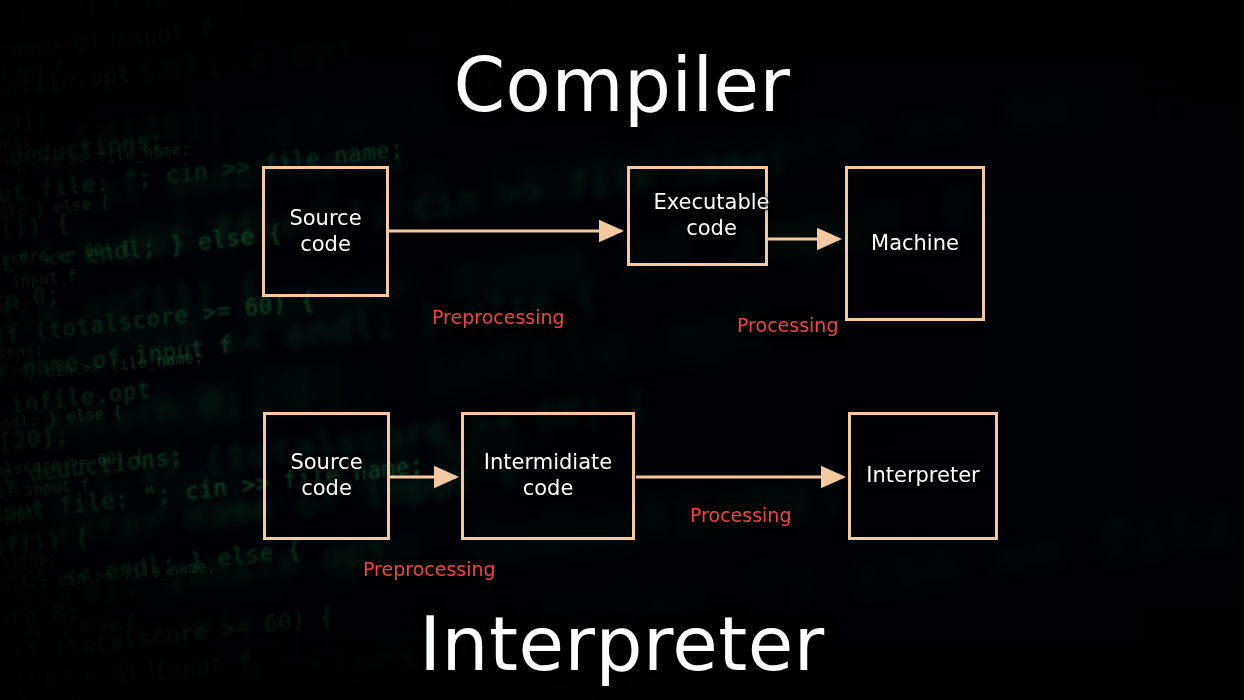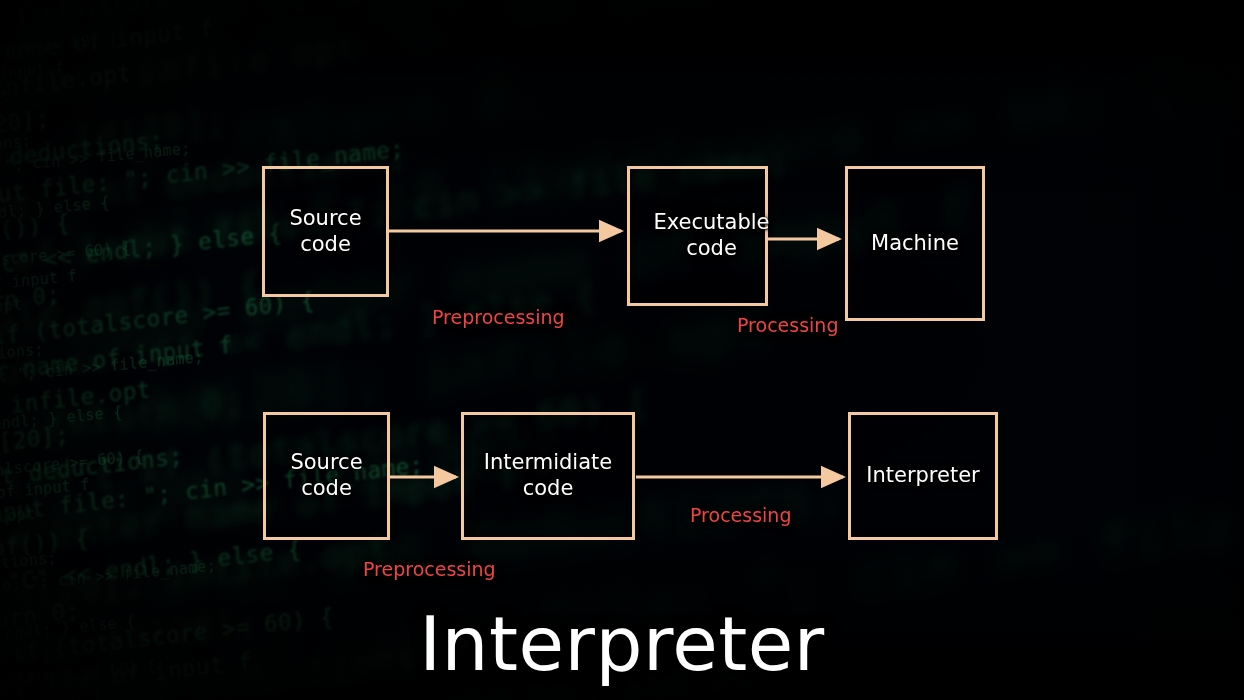--- a/index.html
+++ b/index.html
@@ -315,31 +315,32 @@
 
       <g>
         <line x1="389" y1="477" x2="456" y2="477" stroke="#f5c9a0" stroke-width="3" marker-end="url(#ah)"></line>
       </g>
 
       <g>
         <line x1="636" y1="477" x2="843" y2="477" stroke="#f5c9a0" stroke-width="3" marker-end="url(#ah)"></line>
       </g>
     </svg>
 
+    <div class="title" id="title-compiler">Compiler</div>
 
     <div class="title" id="title-interpreter">Interpreter</div>
 
     <div class="node" style="left:262px;top:166px;width:127px;height:131px;">
       <div>
         <span>Source</span>
         <span>code</span>
       </div>
     </div>
 
-    <div class="node" style="left:627px;top:166px;width:141px;height:140px;padding-left:28px;">
+    <div class="node" style="left:627px;top:166px;width:141px;height:100px;padding-left:28px;">
       <div>
         <span>Executable</span>
         <span>code</span>
       </div>
     </div>
 
     <div class="node" style="left:845px;top:166px;width:140px;height:155px;">
       <div>
         <span>Machine</span>
       </div>

